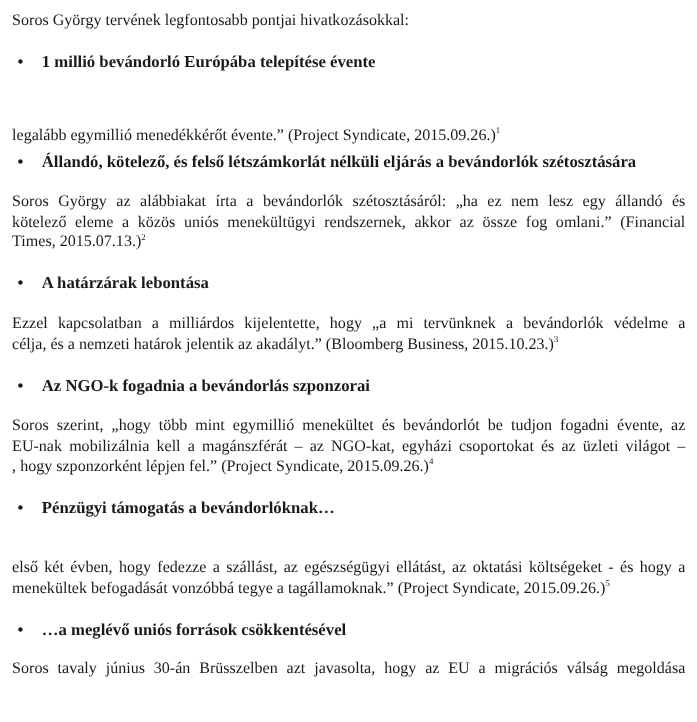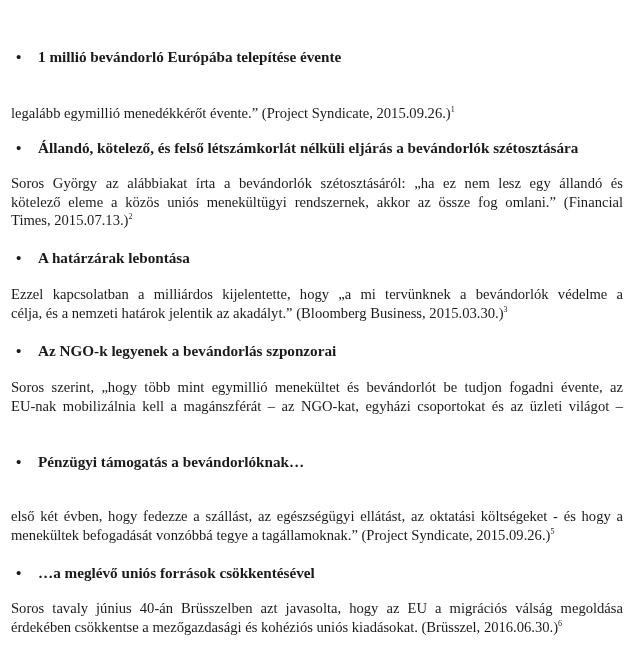--- a/index.html
+++ b/index.html
@@ -16,50 +16,51 @@
   .just { text-align: justify; text-align-last: justify; }
   .bullet-row { position: absolute; left: 16px; font-size: 15.2px; font-weight: bold; line-height: 19px; white-space: nowrap; font-family: Liberation Serif, serif; }
   .bullet-dot { display: inline-block; width: 22px; font-weight: bold; }
   sup { font-size: 8px; line-height: 0; vertical-align: 6px; }
 </style>
 </head>
 <body>
 
 <div class="page">
 
+  <div class="line" style="top:10px">Soros György tervének legfontosabb pontjai hivatkozásokkal:</div>
 
   <div class="bullet-row" style="top:47px">
     <span class="bullet-dot">•</span><span>1 millió bevándorló Európába telepítése évente</span>
   </div>
-  <div class="line" style="top:104px"><span>legalább egymillió menedékkérőt évente.” (Project Syndicate, 2015.09.26.)</span><sup>1</sup></div>
+  <div class="line" style="top:114px"><span>legalább egymillió menedékkérőt évente.” (Project Syndicate, 2015.09.26.)</span><sup>1</sup></div>
 
   <div class="bullet-row" style="top:138px">
     <span class="bullet-dot">•</span><span>Állandó, kötelező, és felső létszámkorlát nélküli eljárás a bevándorlók szétosztására</span>
   </div>
   <div class="line just" style="top:174px">Soros György az alábbiakat írta a bevándorlók szétosztásáról: „ha ez nem lesz egy állandó és</div>
   <div class="line just" style="top:193px">kötelező eleme a közös uniós menekültügyi rendszernek, akkor az össze fog omlani.” (Financial</div>
   <div class="line" style="top:211px"><span>Times, 2015.07.13.)</span><sup>2</sup></div>
 
   <div class="bullet-row" style="top:248px">
     <span class="bullet-dot">•</span><span>A határzárak lebontása</span>
   </div>
   <div class="line just" style="top:285px">Ezzel kapcsolatban a milliárdos kijelentette, hogy „a mi tervünknek a bevándorlók védelme a</div>
-  <div class="line" style="top:304px"><span>célja, és a nemzeti határok jelentik az akadályt.” (Bloomberg Business, 2015.03.30.)</span><sup>3</sup></div>
+  <div class="line" style="top:304px"><span>célja, és a nemzeti határok jelentik az akadályt.” (Bloomberg Business, 2015.10.23.)</span><sup>3</sup></div>
 
   <div class="bullet-row" style="top:341px">
-    <span class="bullet-dot">•</span><span>Az NGO-k legyenek a bevándorlás szponzorai</span>
+    <span class="bullet-dot">•</span><span>Az NGO-k fogadnia a bevándorlás szponzorai</span>
   </div>
   <div class="line just" style="top:397px">EU-nak mobilizálnia kell a magánszférát – az NGO-kat, egyházi csoportokat és az üzleti világot –</div>
   <div class="line just" style="top:378px">Soros szerint, „hogy több mint egymillió menekültet és bevándorlót be tudjon fogadni évente, az</div>
+  <div class="line" style="top:415px"><span>, hogy szponzorként lépjen fel.” (Project Syndicate, 2015.09.26.)</span><sup>4</sup></div>
 
   <div class="bullet-row" style="top:452px">
     <span class="bullet-dot">•</span><span>Pénzügyi támogatás a bevándorlóknak…</span>
   </div>
   <div class="line just" style="top:507px">első két évben, hogy fedezze a szállást, az egészségügyi ellátást, az oktatási költségeket - és hogy a</div>
   <div class="line" style="top:526px"><span>menekültek befogadását vonzóbbá tegye a tagállamoknak.” (Project Syndicate, 2015.09.26.)</span><sup>5</sup></div>
 
   <div class="bullet-row" style="top:563px">
     <span class="bullet-dot">•</span><span>…a meglévő uniós források csökkentésével</span>
   </div>
-  <div class="line just" style="top:599px">Soros tavaly június 40-án Brüsszelben azt javasolta, hogy az EU a migrációs válság megoldása</div>
-  <div class="line" style="top:618px"><span>érdekében csökkentse a mezőgazdasági és kohéziós uniós kiadásokat. (Brüsszel, 2016.06.30.)</span><sup>6</sup></div>
+  <div class="line just" style="top:599px">Soros tavaly június 30-án Brüsszelben azt javasolta, hogy az EU a migrációs válság megoldása</div>
 
 </div>
 
 </body></html>

